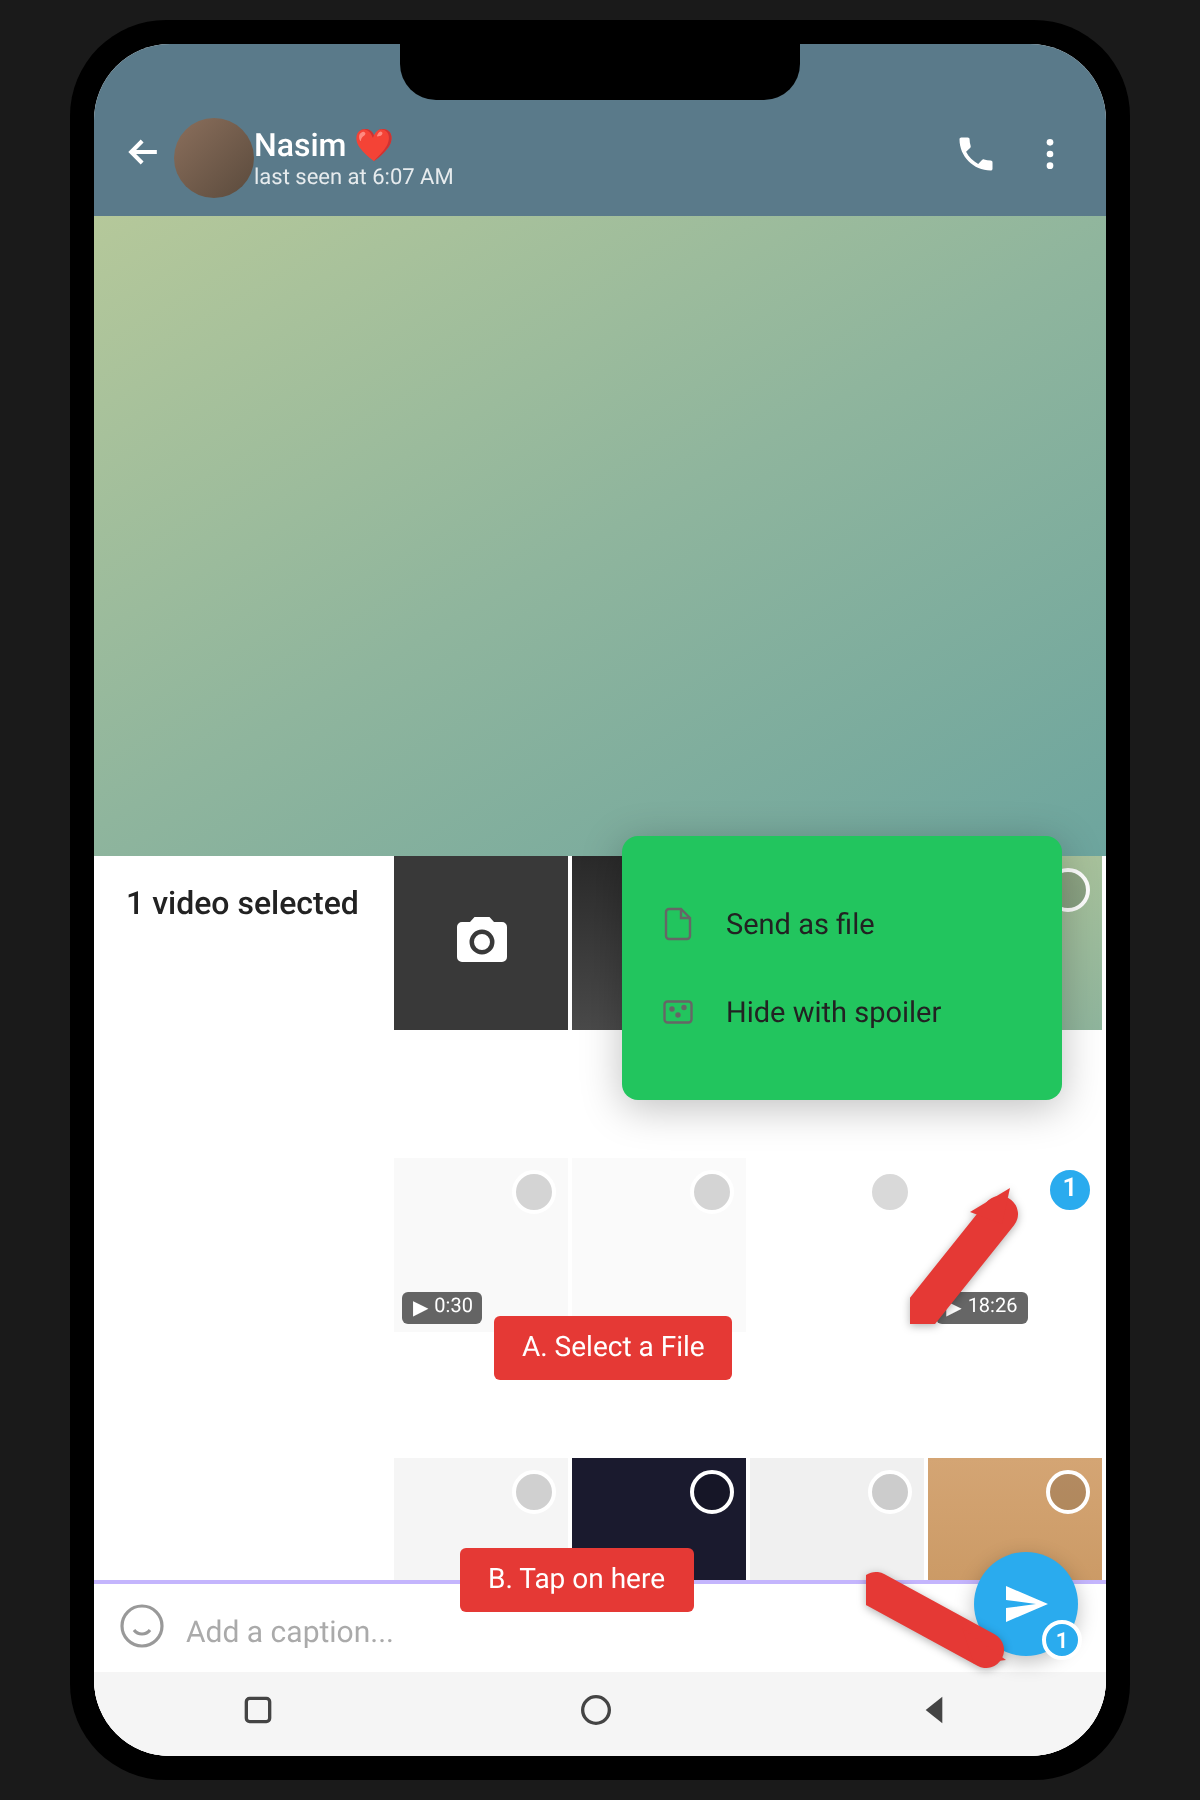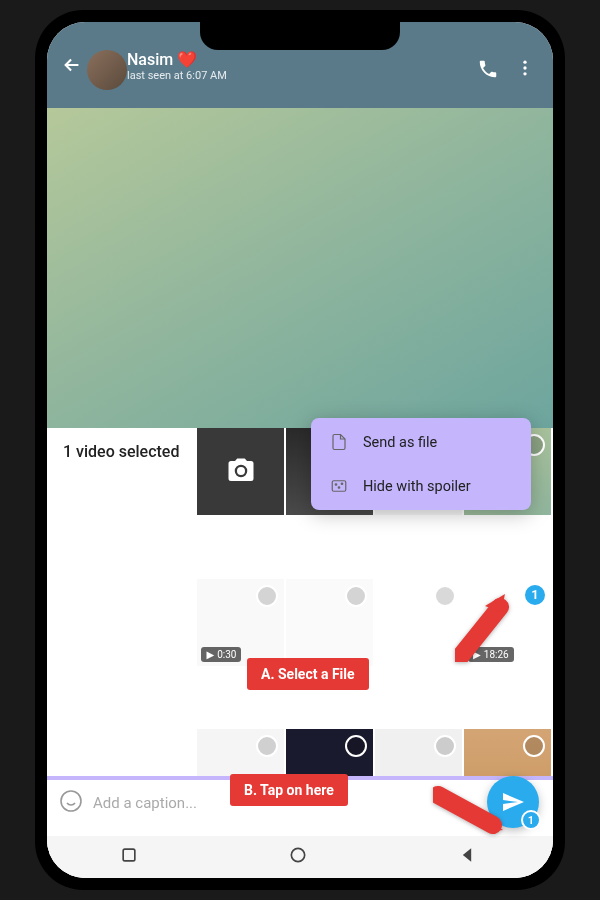--- a/index.html
+++ b/index.html
@@ -1,59 +1,59 @@
 <!DOCTYPE html>
 <html><head>
 <meta charset="utf-8">
 <style>
 *{margin:0;padding:0;box-sizing:border-box;font-family:-apple-system,Roboto,sans-serif}
 body{width:600px;height:900px;background:#1a1a1a;display:flex;align-items:center;justify-content:center}
 .phone{width:530px;height:880px;background:#000;border-radius:48px;padding:12px;position:relative}
 .screen{width:100%;height:100%;background:#fff;border-radius:38px;overflow:hidden;position:relative}
 .notch{position:absolute;top:0;left:50%;transform:translateX(-50%);width:200px;height:28px;background:#000;border-radius:0 0 18px 18px;z-index:100}
 .status-bar{height:28px;background:#5a7a8a;display:flex;justify-content:space-between;align-items:center;padding:0 18px;color:#fff;font-size:10px}
-.header{height:58px;background:#5a7a8a;display:flex;padding:0 10px;}
+.header{height:58px;background:#5a7a8a;display:flex;align-items:center;padding:0 10px;}
 .back-arrow{color:#fff;font-size:22px;padding:4px}
 .avatar{width:40px;height:40px;border-radius:50%;background:linear-gradient(135deg,#8b6f5c,#5a4a3c);flex-shrink:0}
 .name-block{flex:1;color:#fff}
 .contact-name{font-size:16px;font-weight:500;display:flex;align-items:center;gap:4px}
 .last-seen{font-size:11px;opacity:.85}
 .hdr-icon{color:#fff;padding:8px}
 .chat-bg{height:320px;background:linear-gradient(150deg,#b5c89a 0%,#8fb59d 50%,#6da59e 100%);position:relative}
 .sheet{position:absolute;bottom:0;left:0;right:0;top:406px;background:#fff;display:flex;}
 .sheet-hdr{padding:14px 16px;font-size:16px;font-weight:500;color:#222}
-.menu-popup{position:absolute;top:396px;right:22px;background:#c4b5fd;border-radius:8px;box-shadow:0 4px 20px rgba(0,0,0,.25);z-index:50;padding:2px 0;min-width:220px}
+.menu-popup{position:absolute;top:396px;right:22px;background:#22c55e;border-radius:8px;box-shadow:0 4px 20px rgba(0,0,0,.25);z-index:50;padding:22px 0;min-width:220px}
 .menu-item{display:flex;align-items:center;gap:14px;padding:12px 18px;font-size:14.5px;color:#222}
 .menu-icon{width:20px;height:20px;display:flex;align-items:center;justify-content:center;color:#666}
 .grid{flex:1;display:grid;grid-template-columns:repeat(4,1fr);gap:2px;padding:0 2px;overflow:hidden}
 .thumb{background:#e8e8e8;position:relative;aspect-ratio:1;overflow:hidden}
 .thumb.cam{background:#393939;display:flex;align-items:center;justify-content:center}
 .thumb.t2{background:linear-gradient(#2a2a2a,#4a4a4a)}
 .thumb.t3{background:#f5f5f5}
 .thumb.t4{background:linear-gradient(150deg,#b5c89a,#8fb59d)}
 .thumb.t5{background:#f9f9f9}
 .thumb.t6{background:#fafafa}
 .thumb.t7{background:#fff}
 .thumb.t8{background:#fff}
 .thumb.t9{background:#f5f5f5}
 .thumb.t10{background:#1a1a2e}
 .thumb.t11{background:#f0f0f0}
 .thumb.t12{background:linear-gradient(#d4a574,#c89660)}
 .sel-ring{position:absolute;top:6px;right:6px;width:22px;height:22px;border:2px solid #fff;border-radius:50%;background:rgba(0,0,0,.15)}
 .sel-badge{position:absolute;top:4px;right:4px;width:24px;height:24px;background:#2aabee;border-radius:50%;color:#fff;display:flex;align-items:center;justify-content:center;font-size:13px;font-weight:600;border:2px solid #fff}
 .vid-dur{position:absolute;bottom:4px;left:4px;background:rgba(0,0,0,.6);color:#fff;font-size:10px;padding:2px 5px;border-radius:3px;display:flex;align-items:center;gap:3px}
-.caption-bar{position:absolute;bottom:52px;left:0;right:0;height:50px;background:#fff;display:flex;align-items:center;padding:0 12px;gap:10px;border-top:4px solid #c4b5fd}
+.caption-bar{position:absolute;bottom:38px;left:0;right:0;height:50px;background:#fff;display:flex;align-items:center;padding:0 12px;gap:10px;border-top:2px solid #c4b5fd}
 .emoji-btn{color:#999;font-size:22px}
 .caption-input{flex:1;border:none;outline:none;font-size:15px;color:#333}
 .caption-input::placeholder{color:#aaa}
 .send-fab{position:absolute;bottom:50px;right:14px;width:52px;height:52px;background:#2aabee;border-radius:50%;display:flex;align-items:center;justify-content:center;box-shadow:0 3px 10px rgba(0,0,0,.25);z-index:40}
 .send-count{position:absolute;bottom:-2px;right:-2px;width:20px;height:20px;background:#2aabee;border:2px solid #fff;border-radius:50%;color:#fff;font-size:11px;display:flex;align-items:center;justify-content:center;font-weight:600}
 .nav-bar{position:absolute;bottom:0;left:0;right:0;height:42px;background:#f5f5f5;display:flex;align-items:center;justify-content:space-around}
 .nav-btn{width:24px;height:24px;color:#444}
-.callout{position:absolute;background:#e53935;color:#fff;padding:8px 14px;font-size:14px;font-weight:700;border-radius:3px;z-index:60}
+.callout{position:absolute;background:#e53935;color:#fff;padding:8px 14px;font-size:14px;font-weight:400;border-radius:3px;z-index:60}
 .callout.a{top:636px;left:200px}
 .callout.b{top:752px;left:183px}
 .arrow{position:absolute;z-index:55}
 .arrow svg{filter:drop-shadow(0 1px 2px rgba(0,0,0,.3))}
 .arrow.a1{top:560px;right:28px}
 .arrow.a2{top:758px;right:40px}
 </style>
 </head>
 <body>
 

